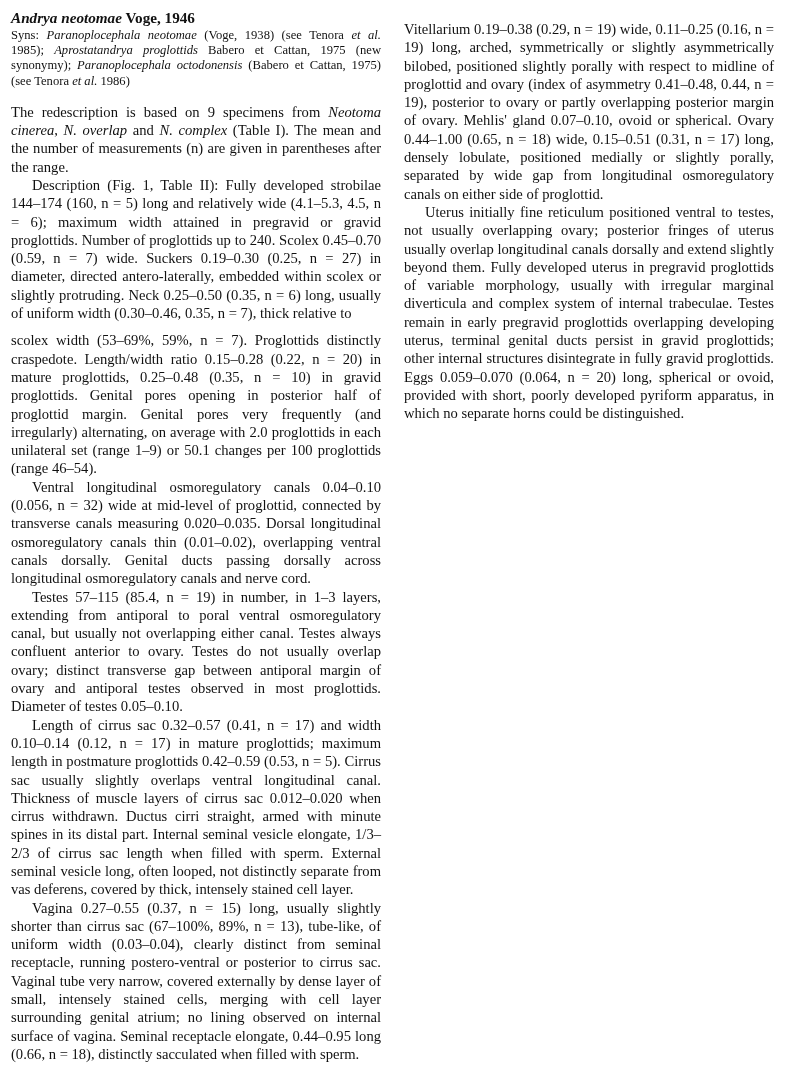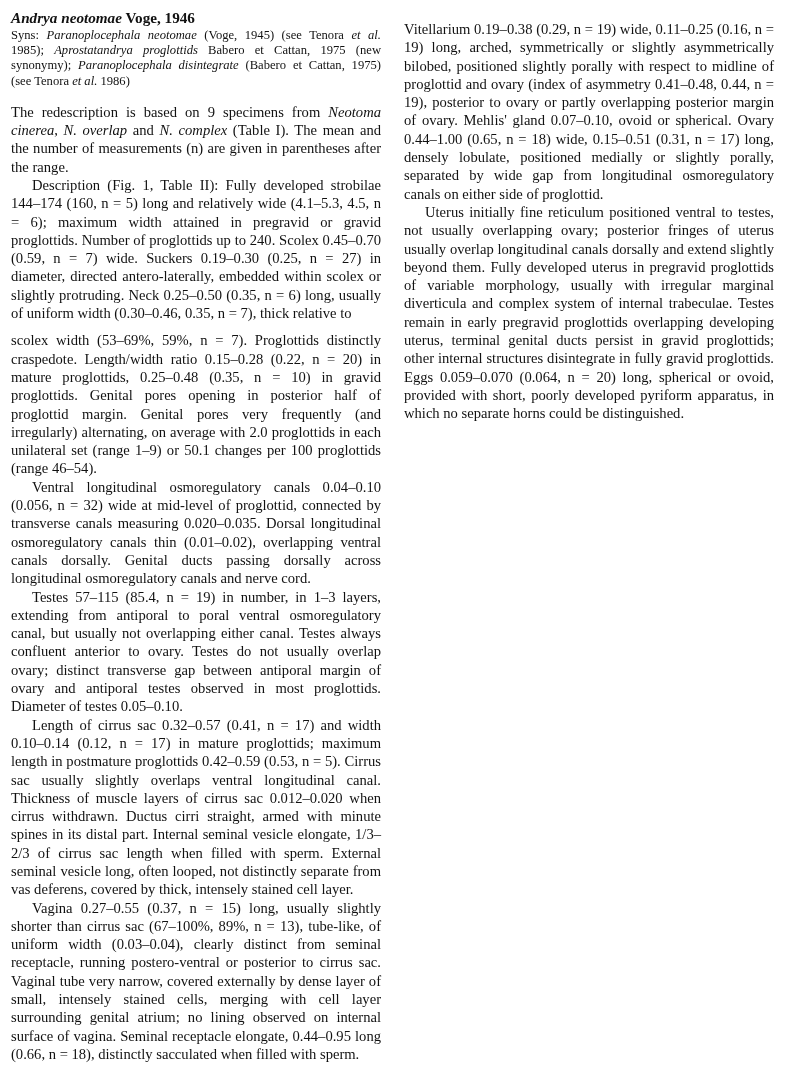--- a/index.html
+++ b/index.html
@@ -30,21 +30,21 @@
 </head>
 <body>
 
 <div class="page">
 
   <div class="col col-left">
     <div class="title">
       <span class="sp">Andrya neotomae</span><span> Voge, 1946</span>
     </div>
 
-    <div class="syns"><span>Syns: </span><i>Paranoplocephala neotomae</i><span> (Voge, 1945) (see Tenora </span><i>et al.</i><span> 1985); </span><i>Aprostatandrya proglottids</i><span> Babero et Cattan, 1975 (new synonymy); </span><i>Paranoplocephala disintegrate</i><span> (Babero et Cattan, 1975) (see Tenora </span><i>et al.</i><span> 1986)</span></div>
+    <div class="syns"><span>Syns: </span><i>Paranoplocephala neotomae</i><span> (Voge, 1938) (see Tenora </span><i>et al.</i><span> 1985); </span><i>Aprostatandrya proglottids</i><span> Babero et Cattan, 1975 (new synonymy); </span><i>Paranoplocephala octodonensis</i><span> (Babero et Cattan, 1975) (see Tenora </span><i>et al.</i><span> 1986)</span></div>
 
     <p class="para"><span>The redescription is based on 9 specimens from </span><i>Neotoma cinerea</i><span>, </span><i>N. overlap</i><span> and </span><i>N. complex</i><span> (Table I). The mean and the number of measurements (n) are given in parentheses after the range.</span></p>
 
     <p class="para indent">Description (Fig. 1, Table II): Fully developed strobilae 144–174 (160, n = 5) long and relatively wide (4.1–5.3, 4.5, n = 6); maximum width attained in pregravid or gravid proglottids. Number of proglottids up to 240. Scolex 0.45–0.70 (0.59, n = 7) wide. Suckers 0.19–0.30 (0.25, n = 27) in diameter, directed antero-laterally, embedded within scolex or slightly protruding. Neck 0.25–0.50 (0.35, n = 6) long, usually of uniform width (0.30–0.46, 0.35, n = 7), thick relative to</p>
     <div class="gap"></div>
     <p class="para">scolex width (53–69%, 59%, n = 7). Proglottids distinctly craspedote. Length/width ratio 0.15–0.28 (0.22, n = 20) in mature proglottids, 0.25–0.48 (0.35, n = 10) in gravid proglottids. Genital pores opening in posterior half of proglottid margin. Genital pores very frequently (and irregularly) alternating, on average with 2.0 proglottids in each unilateral set (range 1–9) or 50.1 changes per 100 proglottids (range 46–54).</p>
     <p class="para indent">Ventral longitudinal osmoregulatory canals 0.04–0.10 (0.056, n = 32) wide at mid-level of proglottid, connected by transverse canals measuring 0.020–0.035. Dorsal longitudinal osmoregulatory canals thin (0.01–0.02), overlapping ventral canals dorsally. Genital ducts passing dorsally across longitudinal osmoregulatory canals and nerve cord.</p>
     <p class="para indent">Testes 57–115 (85.4, n = 19) in number, in 1–3 layers, extending from antiporal to poral ventral osmoregulatory canal, but usually not overlapping either canal. Testes always confluent anterior to ovary. Testes do not usually overlap ovary; distinct transverse gap between antiporal margin of ovary and antiporal testes observed in most proglottids. Diameter of testes 0.05–0.10.</p>
     <p class="para indent">Length of cirrus sac 0.32–0.57 (0.41, n = 17) and width 0.10–0.14 (0.12, n = 17) in mature proglottids; maximum length in postmature proglottids 0.42–0.59 (0.53, n = 5). Cirrus sac usually slightly overlaps ventral longitudinal canal. Thickness of muscle layers of cirrus sac 0.012–0.020 when cirrus withdrawn. Ductus cirri straight, armed with minute spines in its distal part. Internal seminal vesicle elongate, 1/3–2/3 of cirrus sac length when filled with sperm. External seminal vesicle long, often looped, not distinctly separate from vas deferens, covered by thick, intensely stained cell layer.</p>
     <p class="para indent">Vagina 0.27–0.55 (0.37, n = 15) long, usually slightly shorter than cirrus sac (67–100%, 89%, n = 13), tube-like, of uniform width (0.03–0.04), clearly distinct from seminal receptacle, running postero-ventral or posterior to cirrus sac. Vaginal tube very narrow, covered externally by dense layer of small, intensely stained cells, merging with cell layer surrounding genital atrium; no lining observed on internal surface of vagina. Seminal receptacle elongate, 0.44–0.95 long (0.66, n = 18), distinctly sacculated when filled with sperm.</p>

